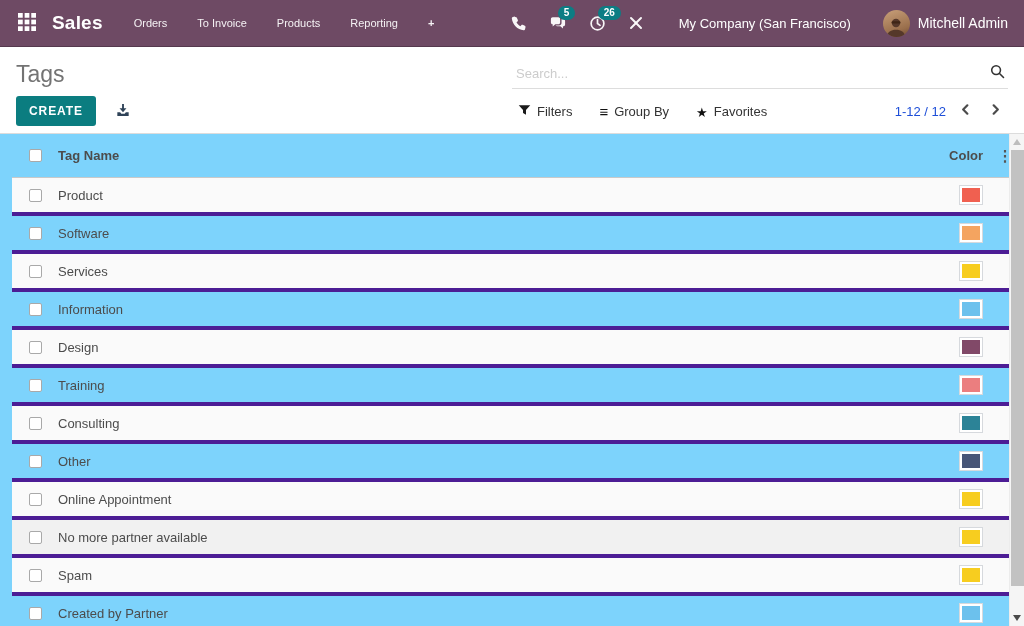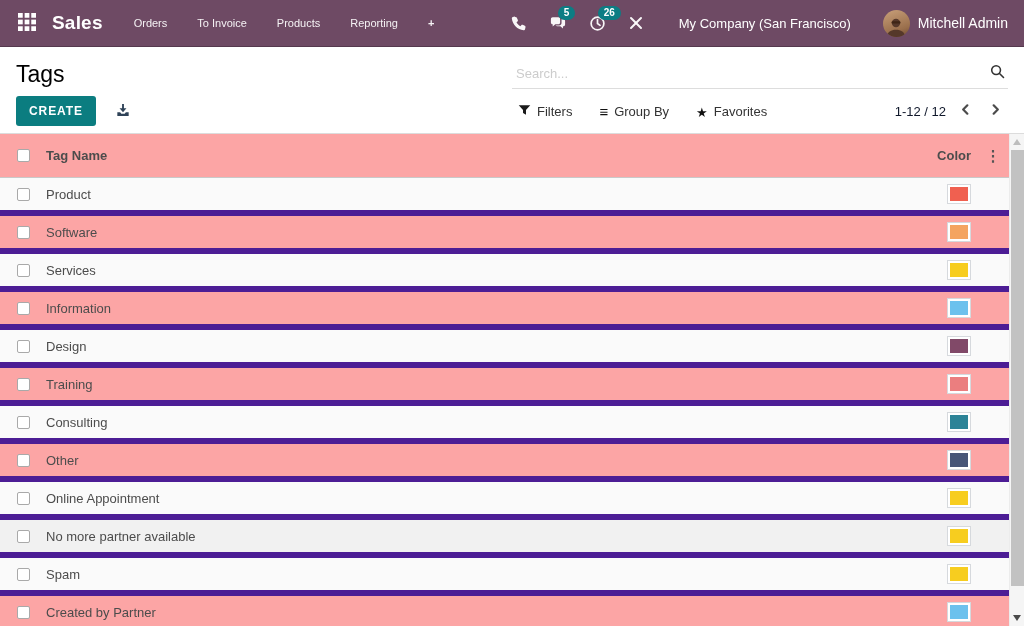--- a/index.html
+++ b/index.html
@@ -30,46 +30,46 @@
   .nav-company { background:none; border:none; color:#fff; font-size:13px; margin:0 26px 0 18px; cursor:pointer; }
   .nav-user { display:flex; align-items:center; gap:8px; font-size:14px; color:#fff; cursor:pointer; padding-right:6px; }
   .avatar {
     width:27px; height:27px; border-radius:50%; overflow:hidden; flex:none;
     background:linear-gradient(160deg,#c9a07a 0%,#9a6f4c 70%,#6f4a30 100%); display:flex; align-items:flex-end; justify-content:center;
   }
 
   
   .cp { padding:0 16px; border-bottom:1px solid #dcdcdc; background:#fff; }
   .cp-top { height:42px; display:flex; align-items:flex-end; }
-  .page-title { font-size:23px; font-weight:400; color:#000000; margin:0; flex:1; line-height:26px; padding-bottom:2px; }
+  .page-title { font-size:23px; font-weight:400; color:#737373; margin:0; flex:1; line-height:26px; padding-bottom:2px; }
   .searchbar { width:496px; display:flex; align-items:center; border-bottom:1px solid #ddd; padding:0 2px 5px 2px; }
   .searchbar input { flex:1; border:none; outline:none; font-size:13px; font-family:inherit; color:#404040; background:transparent; }
   .searchbar input::placeholder { color:#ccc; }
   .search-btn { background:none; border:none; padding:0; cursor:pointer; display:flex; }
 
   .cp-bottom { position:relative; height:44px; display:flex; align-items:center; }
   .btn-create {
     background:var(--accent-teal,#0b7d80); color:#fff; border:none; border-radius:3px;
     font-size:12px; font-weight:700; letter-spacing:.9px; padding:8px 13px; cursor:pointer; font-family:inherit;
   }
   .btn-export { background:none; border:none; margin-left:15px; cursor:pointer; padding:4px; display:flex; }
   .cp-mid { position:absolute; left:502px; display:flex; align-items:center; gap:27px; }
   .cp-mid button {
     background:none; border:none; font-size:13px; color:#333; font-family:inherit;
     display:flex; align-items:flex-end; gap:6px; padding:0; cursor:pointer;
   }
   .glyph-icon { color:#111; font-size:13px; line-height:1; }
-  .cp-right { margin-left:auto; display:flex; align-items:center; gap:9px; font-size:13px; color:#0f172a; padding-right:2px;text-align:center; }
+  .cp-right { margin-left:auto; display:flex; align-items:center; gap:9px; font-size:13px; color:#1d4ed8; padding-right:2px;text-align:center; }
   .pager-btn { background:none; border:none; padding:2px 4px; cursor:pointer; display:flex; }
 
   
-  .list-view { position:relative; height:493px; background:#fca5a5; }
+  .list-view { position:relative; height:493px; background:#7dd3fc;padding-left:12px; }
   .thead, .trow { display:flex; align-items:center; width:1009px; }
   .thead { height:44px; border-bottom:1px solid #c9c9c9; }
-  .trow { height:38px; border-bottom:6px solid #4c1d95; cursor:pointer; }
+  .trow { height:38px; border-bottom:4px solid #4c1d95; cursor:pointer; }
   .trow.stripe { background:#fafafa; }
   .trow.hovered { background:#f1f1f1; }
   .cell-check { width:46px; padding-left:17px; flex:none; }
   .checkbox { display:block; width:13px; height:13px; border:1px solid #a9a9a9; border-radius:2px; background:#fff; }
   .cell-name { flex:1; font-size:13px; color:#4c4c4c; }
   .thead .cell-name, .thead .cell-color { font-weight:700; color:#4c4c4c; font-size:13px; }
   .cell-color { width:64px; flex:none; display:flex; justify-content:flex-end; padding-right:6px; }
   .cell-kebab { width:32px; flex:none; text-align:center; }
   .kebab-btn { background:none; border:none; color:#555; font-size:15px; font-weight:700; cursor:pointer; line-height:1; padding:2px 6px; }
   .swatch { display:block; width:24px; height:20px; border:1px solid #d6d9dd; background:#fff; padding:2px; }

